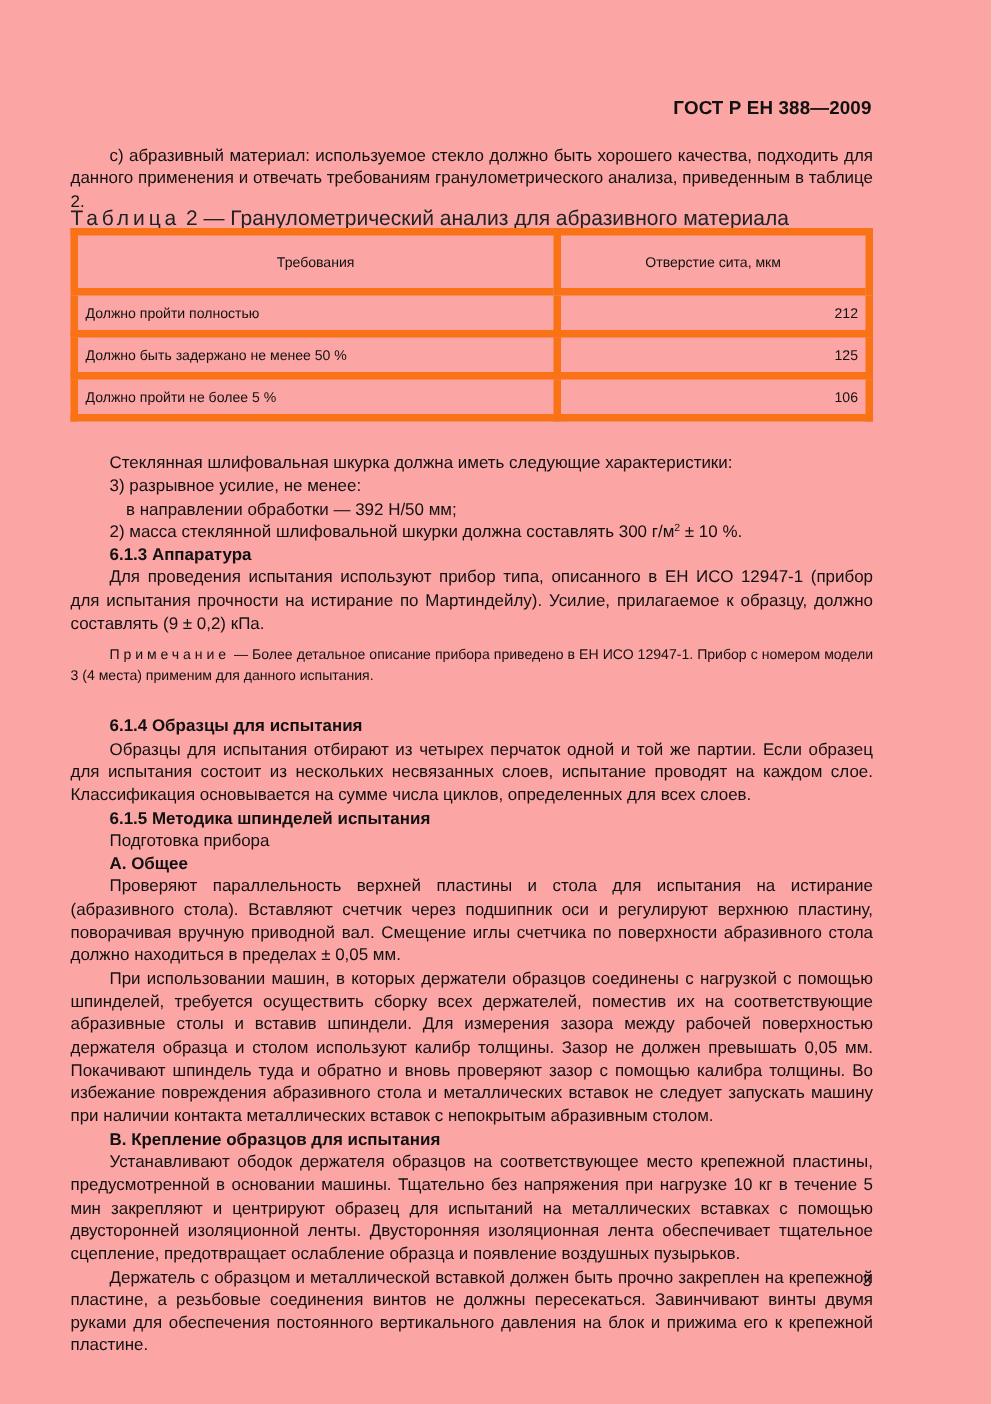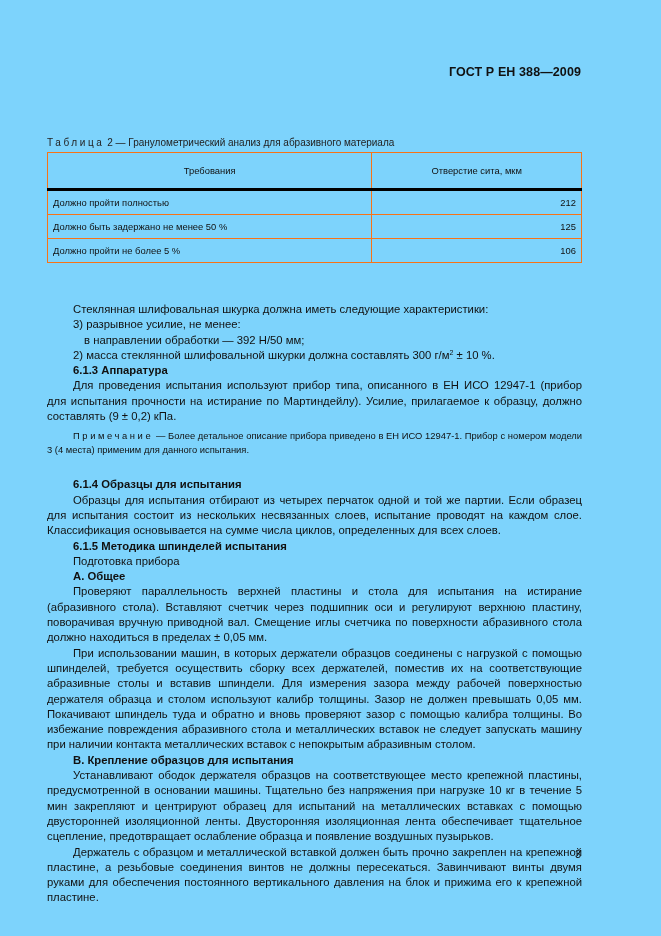--- a/index.html
+++ b/index.html
@@ -12,21 +12,21 @@
       height: 936px;
       position: relative;
       overflow: hidden;
       font-family: "Liberation Sans", sans-serif;
       color: #111111;
     }
     .page {
       position: absolute;
       left: 0; top: 0;
       width: 661px; height: 936px;
-      background: #7dd3fc;
+      background: #fca5a5;
     }
     .doc-header {
       position: absolute;
       top: 65px;
       right: 80px;
       font-weight: bold;
       font-size: 12.5px;
       letter-spacing: 0.1px;
     }
     .content {
@@ -44,33 +44,33 @@
     .heading { padding-left: 26px; font-weight: bold; }
     .small {
       font-size: 9.4px;
       line-height: 13.5px;
     }
     .spaced { letter-spacing: 2.6px; }
     .caption {
       position: absolute;
       left: 47px;
       top: 137px;
-      font-size: 10px;
+      font-size: 14px;
       color: #222;
     }
     table.tbl {
       position: absolute;
       left: 47px;
       top: 152px;
       width: 535px;
       border-collapse: collapse;
       font-size: 9.4px;
     }
     table.tbl td, table.tbl th {
-      border: 1px solid #f97316;
+      border: 5px solid #f97316;
       padding: 0 5px;
       font-weight: normal;
       margin-left: 28px;
     }
     table.tbl th {
       height: 35px;
       text-align: center;
       border-bottom: 3px solid #000;
     }
     table.tbl td { height: 23px; }
@@ -85,20 +85,23 @@
     }
     sup { font-size: 7px; vertical-align: 4px; line-height: 0; }
   </style>
 </head>
 <body>
 
 <div class="page">
 
   <div class="doc-header">ГОСТ Р ЕН 388—2009</div>
 
+  <div class="content" style="top:97px;">
+    <p class="indent just">с)  абразивный материал: используемое стекло должно быть хорошего качества, подходить для данного применения и отвечать требованиям гранулометрического анализа, приведенным в таблице 2.</p>
+  </div>
 
   <div class="caption">
     <span class="spaced">Таблица</span>
     <span>2 — Гранулометрический анализ для абразивного материала</span>
   </div>
 
   <table class="tbl">
     <colgroup>
         <col class="c1">
         <col class="c2">

